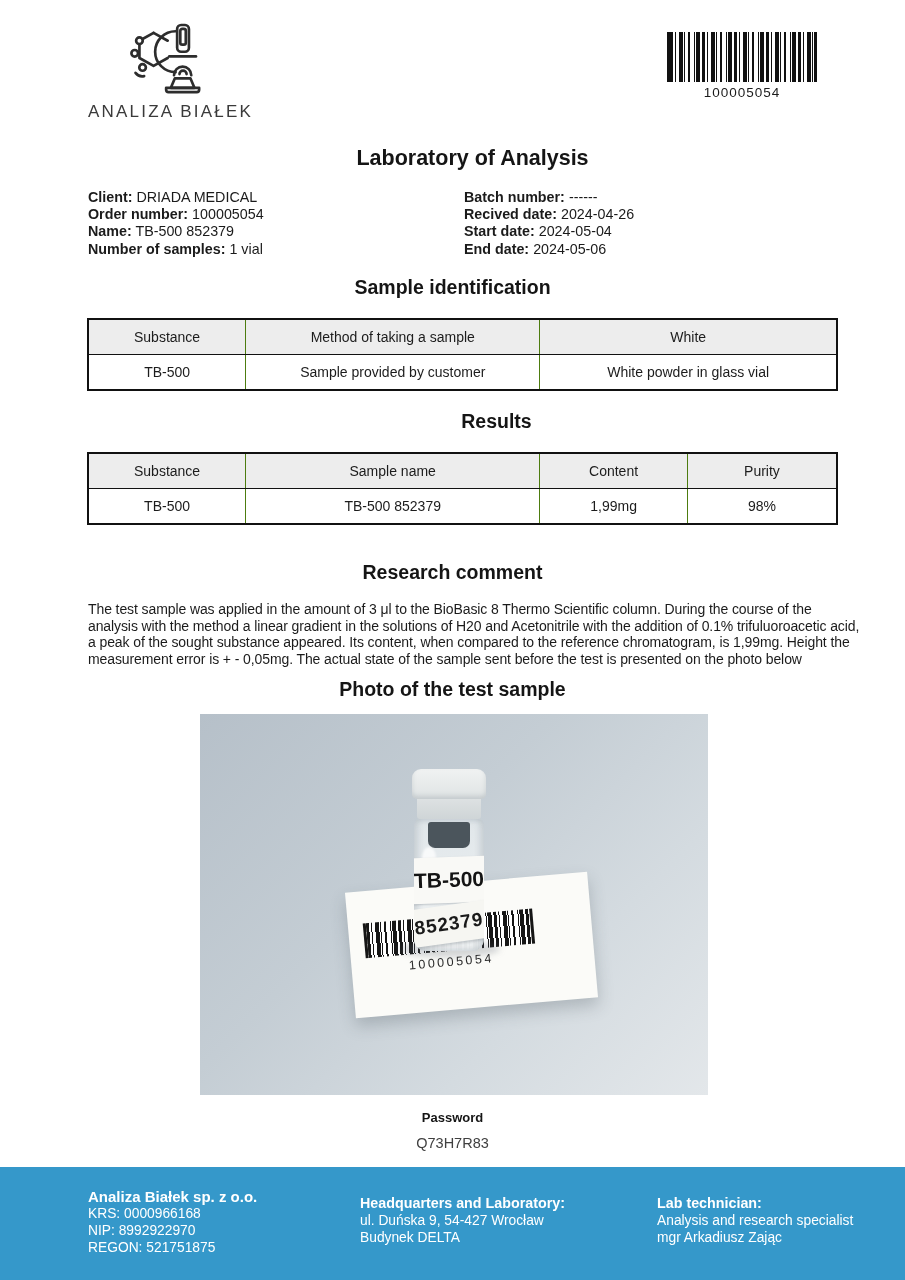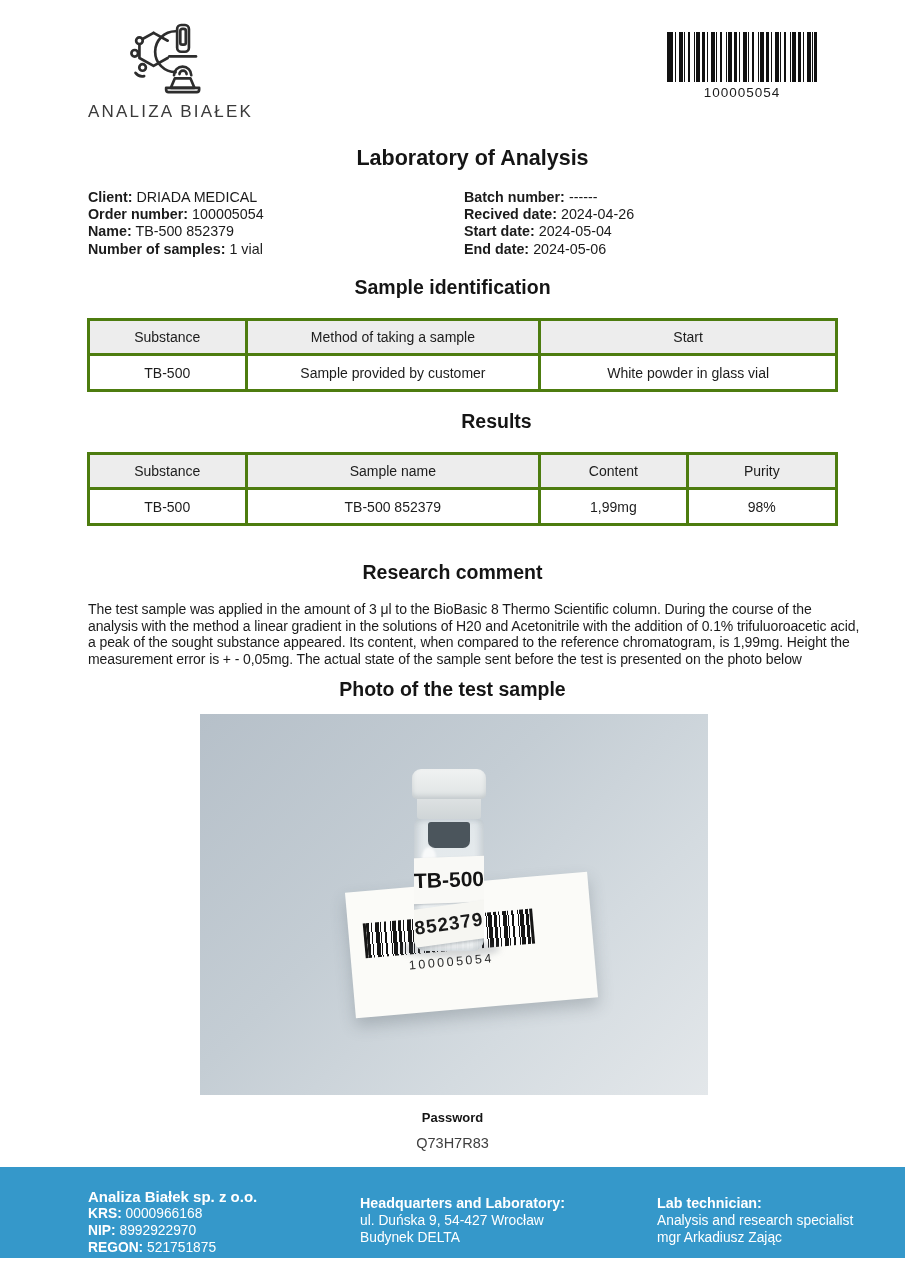--- a/index.html
+++ b/index.html
@@ -36,21 +36,21 @@
   .t-sample { top:276px; } .t-results { top:410px;margin-left:44px; } .t-research { top:561px; } .t-photo { top:678px; }
 
   
   .info { position:absolute; left:88px; top:189px; width:740px; display:flex; font-size:14.3px; }
   .info-col { line-height:17.2px; }
   .info-col.left { width:376px; }
   .info-line .lbl { font-weight:bold; }
 
   
   .doc-table { position:absolute; left:87px; width:751px; border-collapse:collapse; border:2px solid #111; font-size:14px; }
-  .doc-table th, .doc-table td { border:3px solid #4d7c0f; text-align:center; vertical-align:middle; font-weight:normal; color:#1c1c1c; }
+  .doc-table th, .doc-table td { border:1px solid #4d7c0f; text-align:center; vertical-align:middle; font-weight:normal; color:#1c1c1c; }
   .doc-table th { background:#ededed; height:35px; }
   .doc-table td { background:#ffffff; height:36px; }
   .doc-table thead th { border-bottom:1.5px solid #111; }
   .tbl-sample { top:318px; }
   .tbl-results { top:452px; }
 
   
   .research-text { position:absolute; left:88px; top:601px; width:772px; font-size:14px; line-height:16.6px; letter-spacing:-0.1px; color:#1b1b1b; }
 
   
@@ -84,28 +84,28 @@
   .vial-label2 { position:absolute; left:-5px; top:86px; width:80px; height:38px; background:#f6f6f2;
     display:flex; align-items:center; justify-content:center; transform:rotate(-8deg);
     font-size:19px; font-weight:bold; letter-spacing:1px; color:#1a1a1a; box-shadow:0 2px 3px rgba(90,100,108,.3); }
   .vial-shadow { position:absolute; left:-12px; top:172px; width:102px; height:16px; background:rgba(90,100,110,.25); border-radius:50%; filter:blur(3px); }
 
   
   .password-label { position:absolute; left:0; width:100%; top:1110px; text-align:center; font-size:13px; font-weight:bold; color:#151515; }
   .password-value { position:absolute; left:0; width:100%; top:1135px; text-align:center; font-size:14.5px; color:#404040; }
 
   
-  .footer { position:absolute; left:0; top:1167px; width:905px; height:91px; background:#3598ca; color:#ffffff; }
+  .footer { position:absolute; left:0; top:1167px; width:905px; height:114px; background:#3598ca; color:#ffffff; }
   .f-col { position:absolute; line-height:17px; font-size:13.8px; }
   .f-col1 { left:88px; top:21px; }
   .f-col2 { left:360px; top:28px; }
   .f-col3 { left:657px; top:28px; }
   .f-name { font-weight:bold; font-size:15px; }
   .f-title { font-weight:bold; font-size:14.3px; }
-  .f-line .lbl { font-weight:bold; }
+  .f-line .lbl { font-weight:normal; }
 </style>
 </head>
 <body>
 
 <div class="page">
 
   <div class="logo">
     <svg class="logo-icon" viewBox="0 0 112 92" xmlns="http://www.w3.org/2000/svg">
       <g fill="none" stroke="#2d2d2d" stroke-width="3.4" stroke-linecap="round" stroke-linejoin="round">
         <path d="M44 14 L62 24"></path>
@@ -153,21 +153,21 @@
   <table class="doc-table tbl-sample">
     <colgroup>
         <col style="width:158px">
         <col style="width:295px">
         <col style="width:298px">
       </colgroup>
     <thead>
       <tr>
         <th>Substance</th>
         <th>Method of taking a sample</th>
-        <th>Start</th>
+        <th>White</th>
       </tr>
     </thead>
     <tbody>
       <tr>
         <td>TB-500</td>
         <td>Sample provided by customer</td>
         <td>White powder in glass vial</td>
       </tr>
     </tbody>
   </table>

